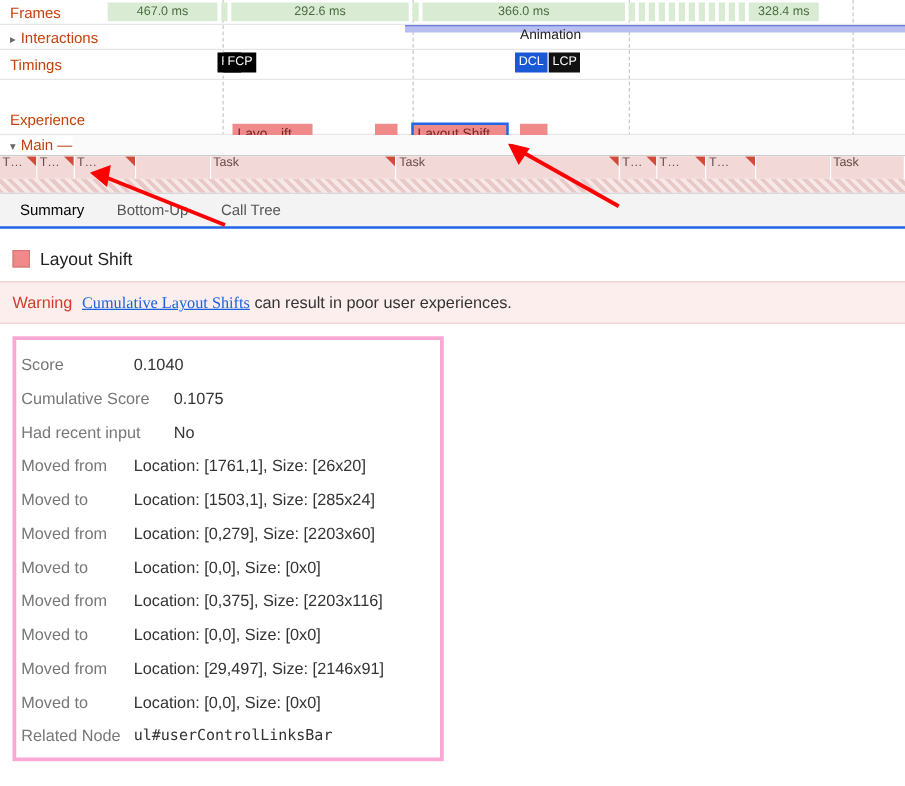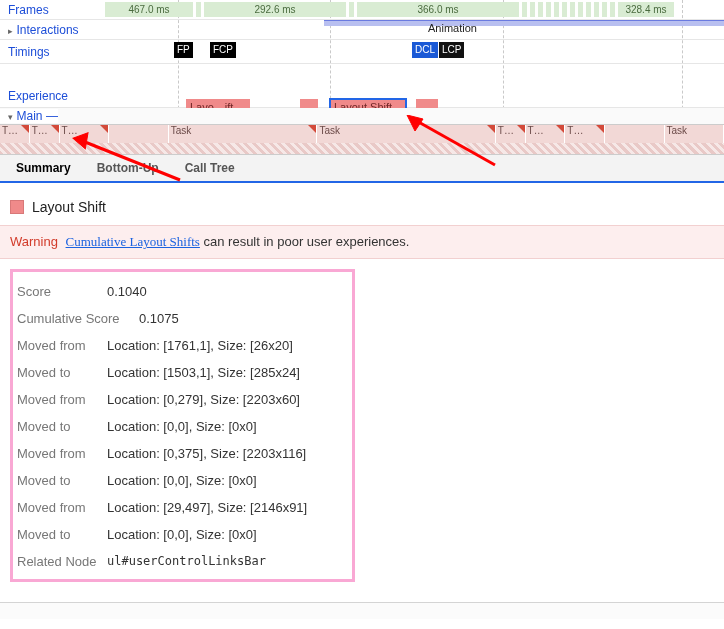--- a/index.html
+++ b/index.html
@@ -20,36 +20,35 @@
     align-items: center;
     border-bottom: 1px solid #e6e6e6;
     height: 20px;
     position: relative;
   }
   .row.tall { height: 24px; }
   .row-label {
     width: 86px;
     padding-left: 8px;
     font-size: 12px;
-    color: #1d4ed8;
+    color: #c2410c;
     flex: none;
     background: #fff;
     z-index: 2;
   }
   .row-track {
     flex: 1;
     position: relative;
     height: 100%;
   }
   .frames-row .row-track {
     display: flex;
     gap: 3px;
     align-items: stretch;
     padding: 2px 0;
-    margin-left: 19px;
   }
   .frame {
     background: #d9ecd3;
     color: #4a6b3f;
     font-size: 10px;
     display: flex;
     align-items: center;
     justify-content: center;
     white-space: nowrap;
     overflow: hidden;
@@ -63,21 +62,21 @@
   }
   .anim-bar {
     position: absolute;
     top: 0;
     height: 6px;
     background: #b8bff0;
     border-top: 1px solid #6a7ae0;
   }
   .anim-label {
     position: absolute;
-    left: 342px;
+    left: 330px;
     top: 2px;
     font-size: 11px;
     color: #222;
   }
   .timing-badge {
     position: absolute;
     top: 2px;
     height: 16px;
     font-size: 10px;
     color: #fff;
@@ -156,21 +155,20 @@
     border-left: 1px dashed #c9c9c9;
   }
   .detail-tabs {
     display: flex;
     background: #f3f3f3;
     border-bottom: 2px solid #2266e6;
     padding: 0 6px;
     gap: 6px;
     height: 28px;
     align-items: flex-end;
-    font-weight: bold;
   }
   .detail-tabs .tab {
     padding: 6px 10px;
     font-size: 12px;
     color: #555;
     cursor: pointer;
   }
   .detail-tabs .tab.active {
     color: #000;
   }
@@ -281,21 +279,21 @@
     <div class="row-track">
       <div class="anim-bar" style="left:238px; width:400px;"></div>
       <div class="anim-label">Animation</div>
     </div>
   </div>
 
   <div class="row tall">
     <div class="row-label">Timings</div>
     <div class="row-track">
       <span class="timing-badge badge-green" style="left:88px">FP</span>
-      <span class="timing-badge badge-green" style="left:124px">FCP</span>
+      <span class="timing-badge badge-green" style="left:93px">FCP</span>
       <span class="timing-badge badge-blue" style="left:326px">DCL</span>
       <span class="timing-badge badge-black" style="left:353px">LCP</span>
     </div>
   </div>
 
   <div class="spacer-row"></div>
   <div class="spacer-row"></div>
 
   <div class="row tall">
     <div class="row-label">Experience</div>
@@ -355,20 +353,24 @@
 
   <div class="metrics">
     <div class="kv">
         <span class="k">Score</span>
         <span class="v">0.1040</span>
       </div>
     <div class="kv compact">
         <span class="k">Cumulative Score</span>
         <span class="v">0.1075</span>
       </div>
+    <div class="kv compact">
+        <span class="k">Had recent input</span>
+        <span class="v">No</span>
+      </div>
     <div class="kv">
         <span class="k">Moved from</span>
         <span class="v">Location: [1761,1], Size: [26x20]</span>
       </div>
     <div class="kv">
         <span class="k">Moved to</span>
         <span class="v">Location: [1503,1], Size: [285x24]</span>
       </div>
     <div class="kv">
         <span class="k">Moved from</span>

